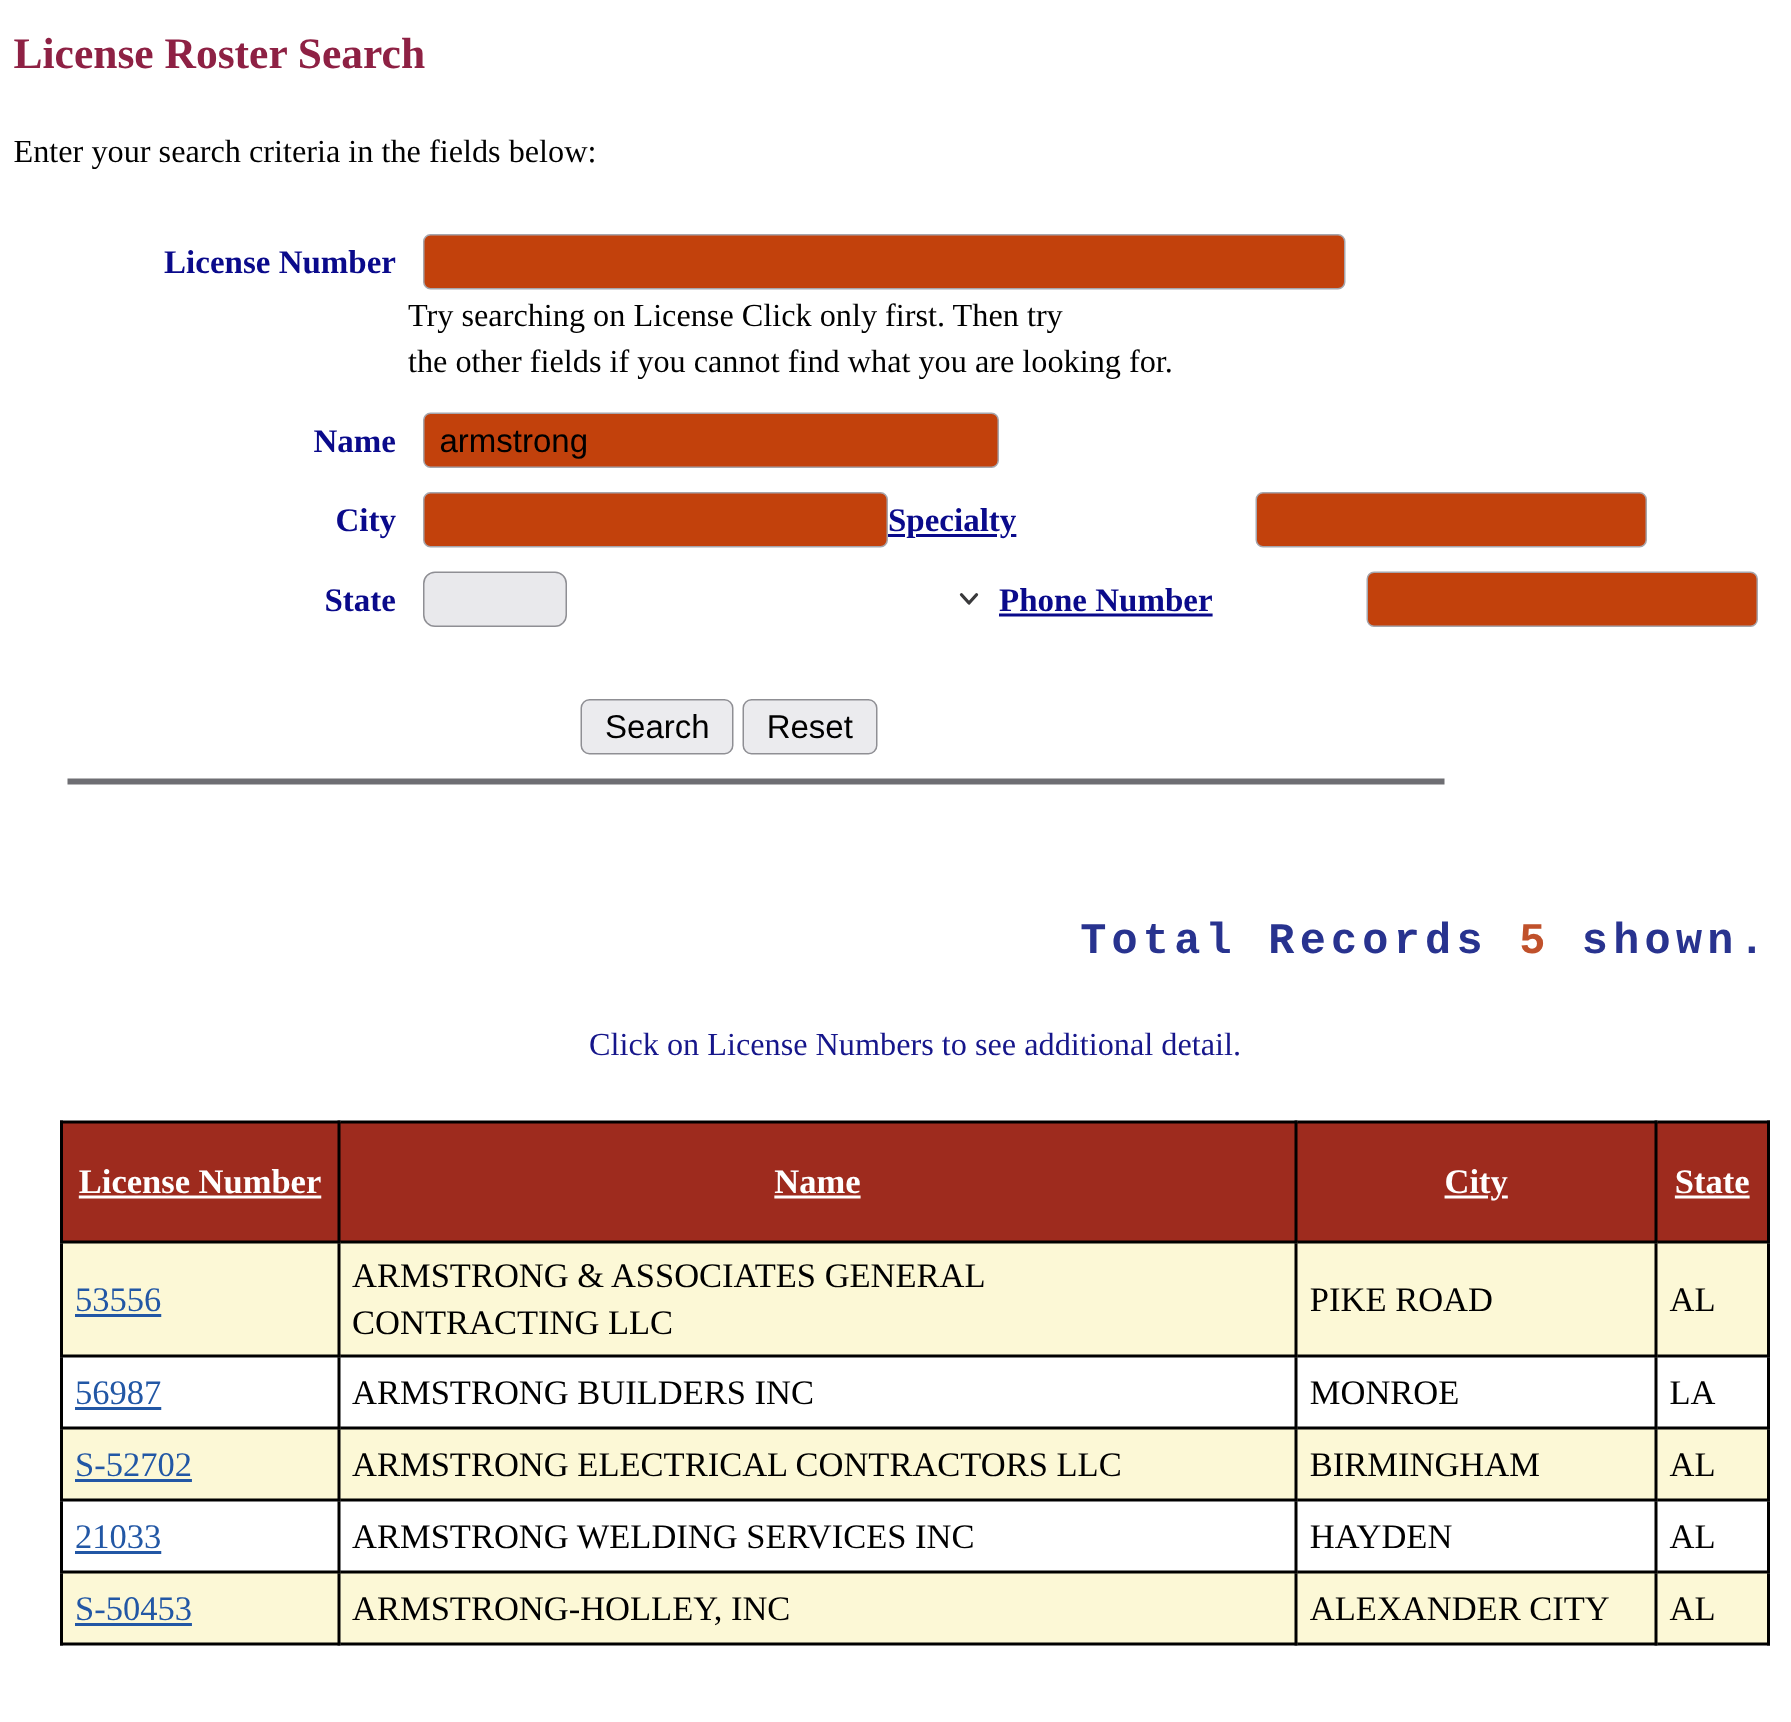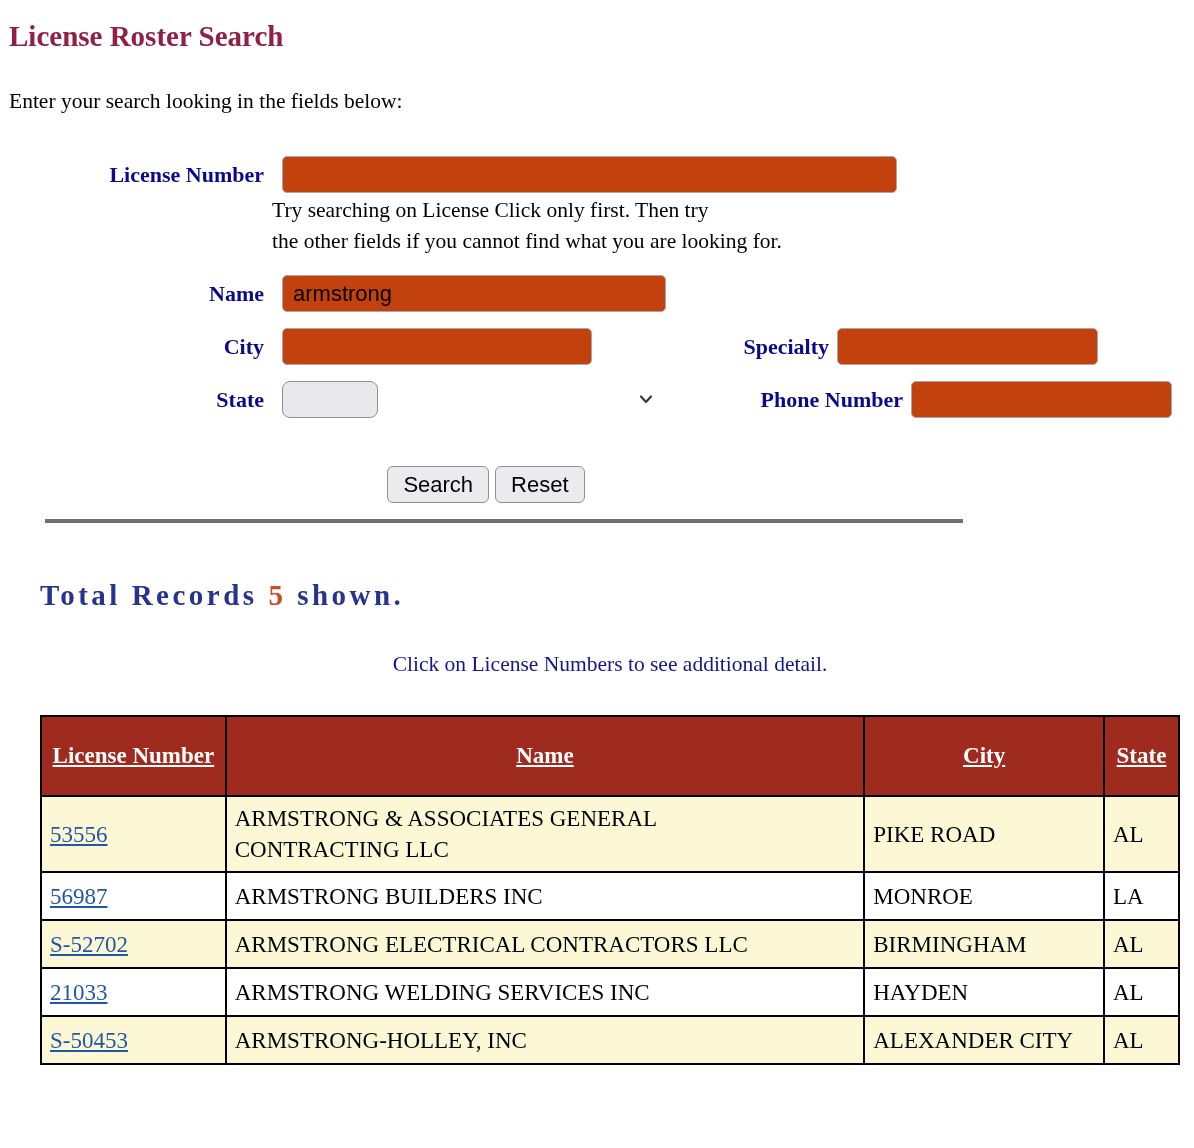--- a/index.html
+++ b/index.html
@@ -30,24 +30,25 @@
   .frow { display: flex; align-items: center; margin-bottom: 16px; }
   .lbl {
     width: 282px; padding-right: 18px;
     text-align: right;
     font-weight: bold; font-size: 22px;
     color: #0A0A8B;
     flex: 0 0 282px;
   }
   .lbl2 {
     width: 245px; padding-right: 8px;
-    text-align: right;
+    text-align: left;
     font-weight: bold; font-size: 22px;
     color: #0A0A8B;
     flex: 0 0 245px;
+    text-decoration: underline;
   }
   input[type="text"] {
     height: 37px;
     border: 1px solid #a6a6ad;
     border-radius: 5px;
     background: #c2410c;
     font-family: "Liberation Sans", sans-serif;
     font-size: 22px;
     padding: 0 10px;
     color: #000;
@@ -94,27 +95,28 @@
   }
   hr.divider {
     border: none;
     height: 4px;
     background: #6e6e73;
     margin: 16px 9px 0 45px;
   }
 
   
   .total-line {
-    margin: 56px 0 0 40px;
+    margin: 88px 0 0 40px;
     width: 1140px;
-    text-align: left;
+    text-align: right;
     font-weight: bold;
     font-size: 29px;
     letter-spacing: 3.5px;
     color: #28338F;
+    font-family: Liberation Mono, monospace;
   }
   .total-count { color: #C0512B; }
   .click-hint {
     margin: 40px 0 0 40px;
     width: 1140px;
     text-align: center;
     font-size: 21.5px;
     color: #16168B;
   }
   table.results {
@@ -151,21 +153,21 @@
     text-decoration: underline;
   }
 </style>
 </head>
 <body>
 
 <div class="page">
 
   <h1 class="page-title">License Roster Search</h1>
 
-  <p class="intro">Enter your search looking in the fields below:</p>
+  <p class="intro">Enter your search criteria in the fields below:</p>
 
   <form class="search-form">
 
     <div class="frow">
       <div class="lbl">License Number</div>
       <input type="text" class="inp-license" value="" style="">
     </div>
 
     <div class="hint-row">
       <div class="hint">Try searching on License Click only first. Then try</div>

